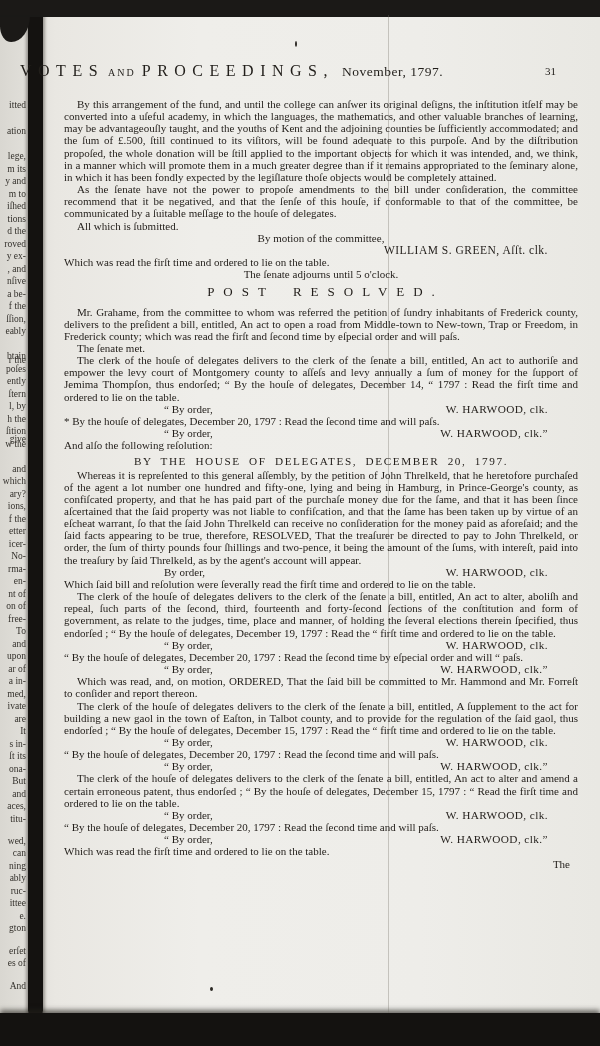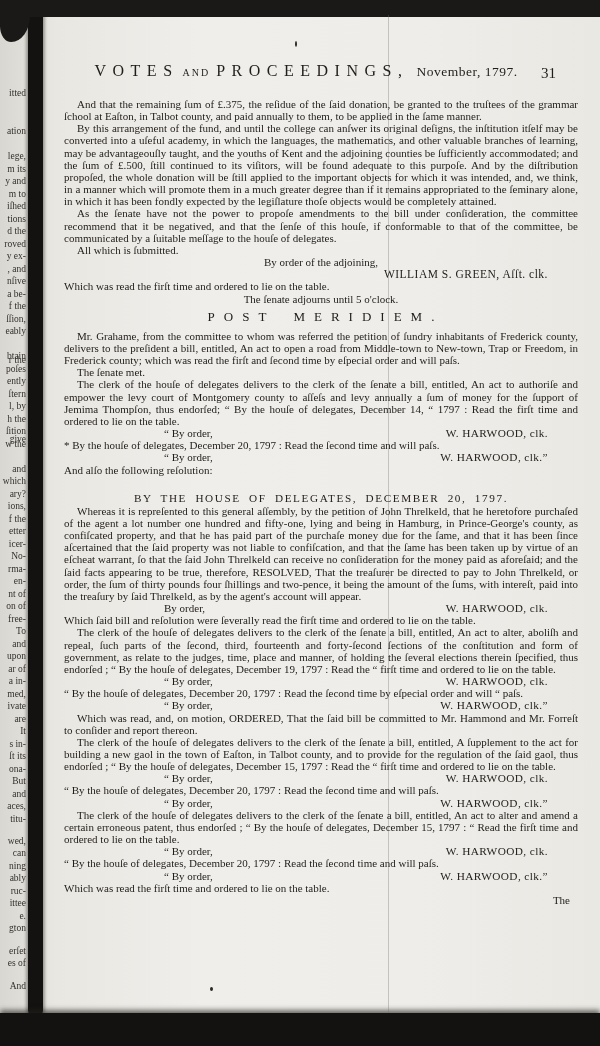--- a/index.html
+++ b/index.html
@@ -15,45 +15,45 @@
     border-radius:0 0 8px 8px;box-shadow:2px 0 3px rgba(50,46,40,.4),-2px 0 3px rgba(50,46,40,.4);}
   .corner-blob{position:absolute;left:0;top:0;width:30px;height:42px;background:#1b1917;border-radius:0 0 75% 45%;}
   .fold{position:absolute;left:388px;top:15px;width:1px;height:998px;background:rgba(115,110,102,.34);}
   .speck{position:absolute;width:3px;height:4px;background:#2b2824;border-radius:50%;}
 
   
   .margin-strip{position:absolute;left:0;top:0;width:27px;height:1013px;}
   .margin-strip span{position:absolute;right:1px;white-space:nowrap;font-size:9.5px;line-height:10px;color:#33302b;}
 
   
-  .header{position:absolute;top:62px;left:20px;width:572px;text-align:center;color:#211e1a;white-space:nowrap;}
+  .header{position:absolute;top:62px;left:20px;width:572px;text-align:left;color:#211e1a;white-space:nowrap;}
   .t-caps{font-size:16px;letter-spacing:6.5px;}
   .t-and{font-size:10px;letter-spacing:2px;margin:0 2px 0 0;}
   .t-date{font-size:13.5px;letter-spacing:.5px;margin-left:4px;}
-  .pagenum{position:absolute;top:65px;right:44px;font-size:15px;color:#211e1a;}
+  .pagenum{position:absolute;top:65px;right:44px;font-size:11px;color:#211e1a;}
 
   
   .content{position:absolute;left:64px;top:98px;width:514px;text-align:justify;
     font-size:11px;line-height:12.15px;color:#211d19;}
   .blk-p{text-indent:13px;}
   .blk-pf{text-indent:0;}
   .blk-c{text-align:center;text-indent:0;}
   .blk-sig{text-align:right;padding-right:30px;font-size:11.5px;letter-spacing:.5px;}
   .blk-h1{text-align:center;font-size:13px;letter-spacing:9px;word-spacing:6px;margin:6px 0 7px;text-indent:9px;}
-  .blk-h2{text-align:center;font-size:11.2px;letter-spacing:1.6px;word-spacing:4px;margin:16px 0 1px;}
+  .blk-h2{text-align:center;font-size:11.2px;letter-spacing:1.6px;word-spacing:4px;margin:4px 0 1px;}
   .blk-bo{display:flex;}
   .bo-l{margin-left:100px;white-space:nowrap;}
   .bo-n{margin-left:auto;margin-right:30px;white-space:nowrap;font-size:11.3px;letter-spacing:.4px;}
   .blk-cw{text-align:right;padding-right:8px;}
 </style>
 </head>
 <body>
 
 <div class="margin-strip" id="fragments">
-    <span class="" style="top: 88px;">itted</span>
+    <span class="" style="top: 100px;">itted</span>
     <span class="" style="top: 126px;">ation</span>
     <span class="" style="top: 151px;">lege,</span>
     <span class="" style="top: 164px;">m its</span>
     <span class="" style="top: 176px;">y and</span>
     <span class="" style="top: 189px;">m to</span>
     <span class="" style="top: 201px;">iſhed</span>
     <span class="" style="top: 214px;">tions</span>
     <span class="" style="top: 226px;">d the</span>
     <span class="" style="top: 239px;">roved</span>
     <span class="" style="top: 251px;">y ex-</span>
@@ -125,29 +125,28 @@
 
 <div class="header">
   <span class="t-caps">VOTES</span>
   <span class="t-and">AND</span>
   <span class="t-caps">PROCEEDINGS,</span>
   <span class="t-date">November, 1797.</span>
 </div>
 <div class="pagenum">31</div>
 
 <div class="content" id="content">
-    <div class="blk-p">And that the remaining ſum of £.375, the reſidue of the ſaid donation, be granted to the truſtees of the grammar ſchool at Eaſton, in Talbot county, and paid annually to them, to be applied in the ſame manner.</div>
     <div class="blk-p">By this arrangement of the fund, and until the college can anſwer its original deſigns, the inſtitution itſelf may be converted into a uſeful academy, in which the languages, the mathematics, and other valuable branches of learning, may be advantageouſly taught, and the youths of Kent and the adjoining counties be ſufficiently accommodated; and the ſum of £.500, ſtill continued to its viſitors, will be found adequate to this purpoſe.  And by the diſtribution propoſed, the whole donation will be ſtill applied to the important objects for which it was intended, and, we think, in a manner which will promote them in a much greater degree than if it remains appropriated to the ſeminary alone, in which it has been fondly expected by the legiſlature thoſe objects would be completely attained.</div>
     <div class="blk-p">As the ſenate have not the power to propoſe amendments to the bill under conſideration, the committee recommend that it be negatived, and that the ſenſe of this houſe, if conformable to that of the committee, be communicated by a ſuitable meſſage to the houſe of delegates.</div>
     <div class="blk-p">All which is ſubmitted.</div>
-    <div class="blk-c">By order of the adjoining,</div>
+    <div class="blk-c">By motion of the committee,</div>
     <div class="blk-sig">WILLIAM S. GREEN, Aſſt. clk.</div>
     <div class="blk-pf">Which was read the firſt time and ordered to lie on the table.</div>
     <div class="blk-c">The ſenate adjourns until 5 o'clock.</div>
-    <div class="blk-h1">POST MERIDIEM.</div>
+    <div class="blk-h1">POST RESOLVED.</div>
     <div class="blk-p">Mr. Grahame, from the committee to whom was referred the petition of ſundry inhabitants of Frederick county, delivers to the preſident a bill, entitled, An act to open a road from Middle-town to New-town, Trap or Freedom, in Frederick county; which was read the firſt and ſecond time by eſpecial order and will paſs.</div>
     <div class="blk-p">The ſenate met.</div>
     <div class="blk-p">The clerk of the houſe of delegates delivers to the clerk of the ſenate a bill, entitled, An act to authoriſe and empower the levy court of Montgomery county to aſſeſs and levy annually a ſum of money for the ſupport of Jemima Thompſon, thus endorſed; “ By the houſe of delegates, December 14, “ 1797 : Read the firſt time and ordered to lie on the table.</div>
     <div class="blk-bo">
       <span class="bo-l">“ By order,</span>
       <span class="bo-n">W. HARWOOD, clk.</span>
     </div>
     <div class="blk-pf">* By the houſe of delegates, December 20, 1797 : Read the ſecond time and will paſs.</div>
     <div class="blk-bo">
       <span class="bo-l">“ By order,</span>

